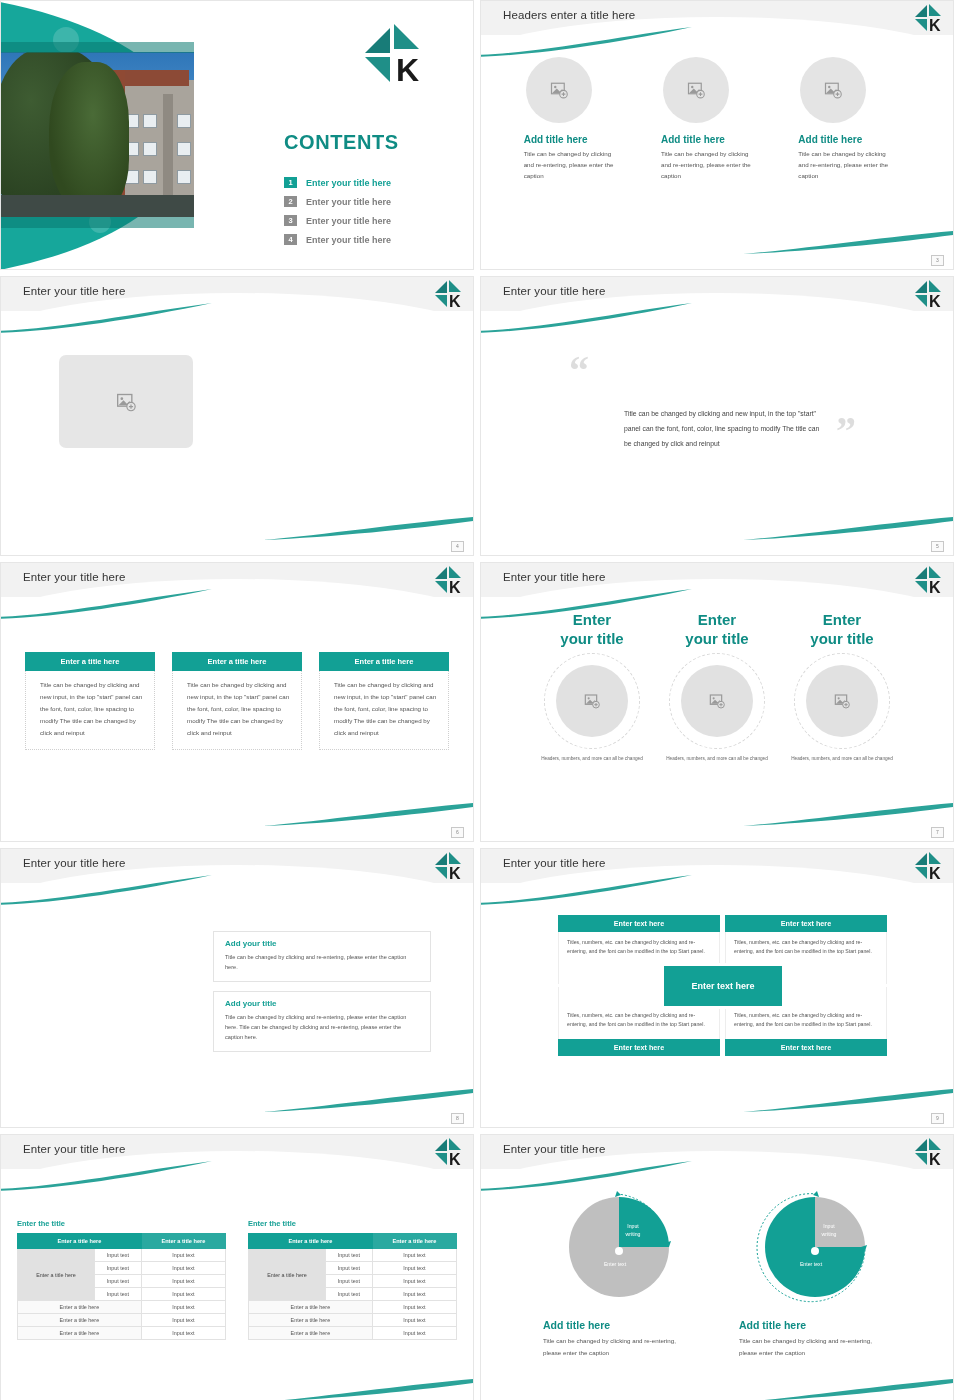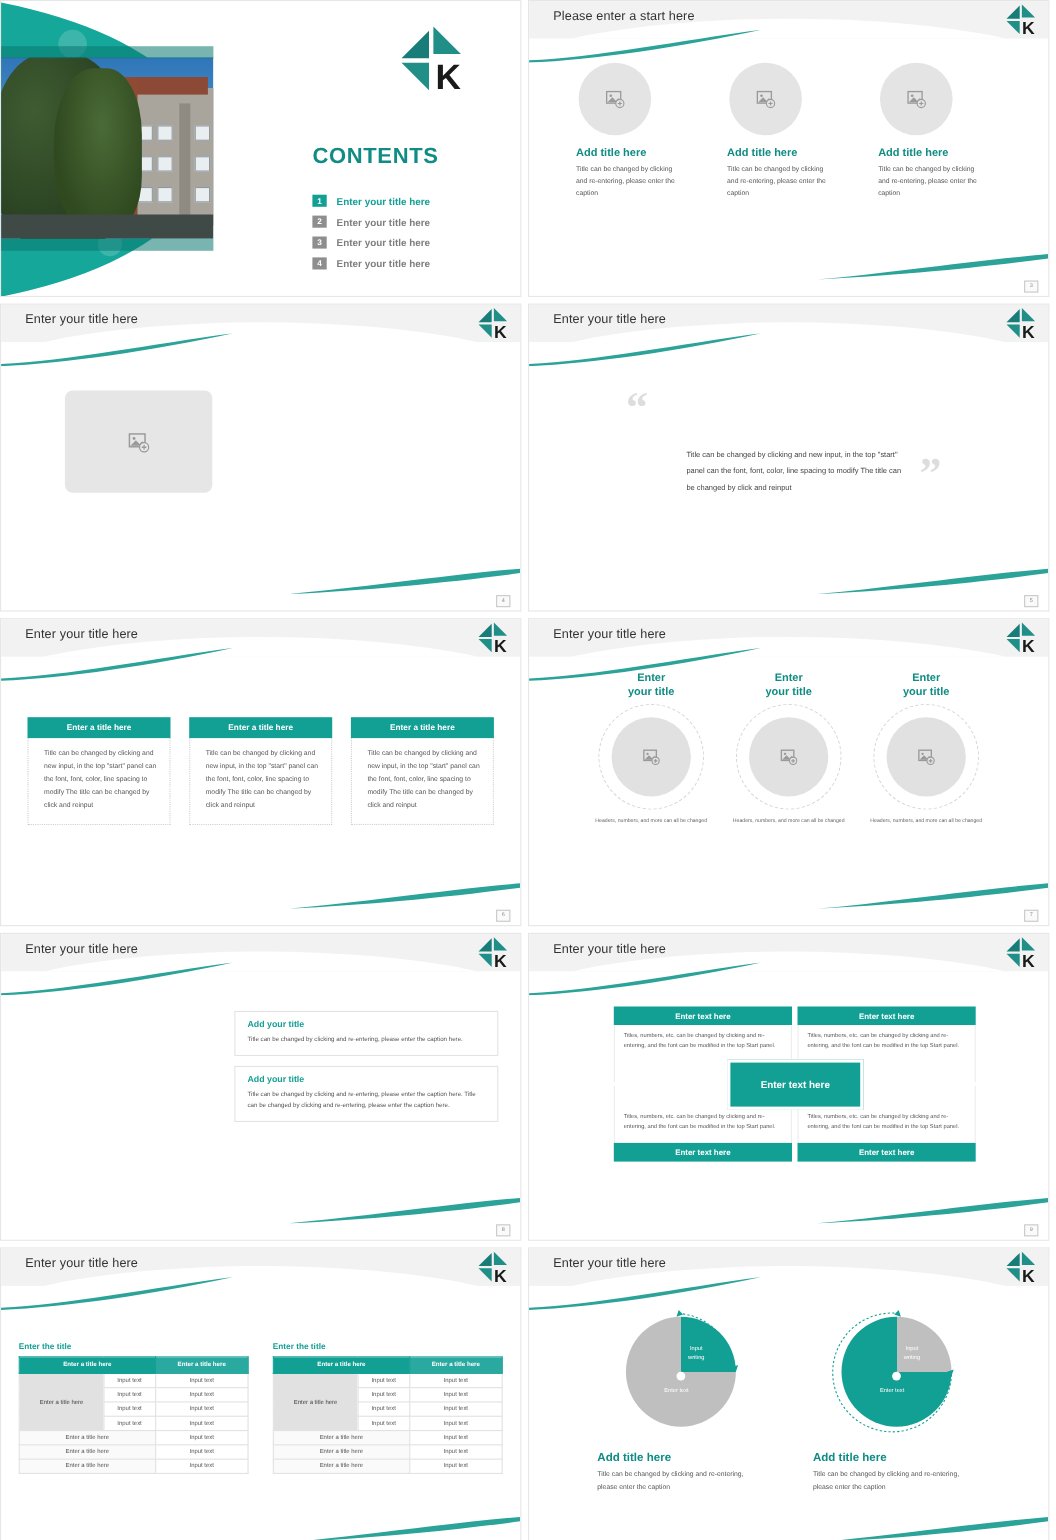--- a/index.html
+++ b/index.html
@@ -124,33 +124,33 @@
     text-align:center; padding:5px 0;
   }
   .card-b {
     font-size:6.2px; color:#555; line-height:1.95; padding:8px 10px 10px 14px;
     border-left:1px dotted #cfcfcf; border-right:1px dotted #cfcfcf; border-bottom:1px dotted #cfcfcf;
   }
 
   
   .ring-row { position:absolute; left:20px; top:14px; right:20px; display:flex; justify-content:center; gap:20px; }
   .ring-col { width:105px; text-align:center; position:relative; }
-  .ring-t { font-size:10px; font-weight:bold; color:#0f8c84; line-height:1.25; margin-bottom:4px; }
+  .ring-t { font-size:15px; font-weight:bold; color:#0f8c84; line-height:1.25; margin-bottom:4px; }
   .ring-outer {
     width:96px; height:96px; border-radius:50%; border:1px dashed #d8d8d8;
     margin:0 auto; display:flex; align-items:center; justify-content:center;
   }
   .ring-inner { width:72px; height:72px; border-radius:50%; background:#e1e1e1; display:flex; align-items:center; justify-content:center; }
   .ring-cap { font-size:4.7px; color:#666; line-height:1.7; margin-top:6px; }
 
   
   .s7-left { position:absolute; left:62px; top:56px; width:120px; }
   .s7-h { font-size:16px; font-weight:bold; color:#16a095; margin-bottom:6px; }
   .s7-p { font-size:6.2px; color:#555; line-height:1.95; }
-  .s7-boxes { position:absolute; left:212px; top:36px; width:240px; }
+  .s7-boxes { position:absolute; left:212px; top:48px; width:218px; }
   .s7-box { border:1px solid #e3e3e3; padding:7px 11px 9px; margin-bottom:9px; }
   .s7-box-h { font-size:8px; font-weight:bold; color:#16a095; margin-bottom:4px; }
   .s7-box-p { font-size:5.6px; color:#555; line-height:1.8; }
 
   
   .quad { position:absolute; left:77px; top:32px; width:330px; }
   .quad-row { display:flex; gap:5px; }
   .qb { width:162px; }
   .qbar { background:#12a095; color:#fff; font-size:7.2px; font-weight:bold; text-align:center; padding:4px 0; }
   .qtxt { font-size:5.2px; color:#555; line-height:1.8; padding:6px 8px; height:52px;
@@ -249,21 +249,21 @@
         <span class="toc-num">4</span>
         <span class="toc-lbl">Enter your title here</span>
       </div>
     </div>
   </div>
 
   <div class="slide">
     <div class="hdr">
         <div class="hdr-curve"></div>
       </div>
-    <div class="hdr-title">Please enter a start here</div>
+    <div class="hdr-title">Headers enter a title here</div>
     <div class="logo small">
       <svg viewBox="0 0 30 30" width="30" height="30">
         <polygon points="1,14 13,2 13,14" fill="#187c78"></polygon>
         <polygon points="15,1 27,13 15,13" fill="#1f8f88"></polygon>
         <polygon points="1,16 13,16 13,28" fill="#1f8f88"></polygon>
         <text x="15" y="28" font-family="Liberation Sans, sans-serif" font-size="16" font-weight="bold" fill="#1a1a1a">K</text>
       </svg>
     </div>
     <svg class="swoosh-tl" viewBox="0 0 215 30">
       <path d="M0 28 C 60 26 140 10 215 0 C 140 16 60 28 0 30 Z" fill="#2ba399"></path>

